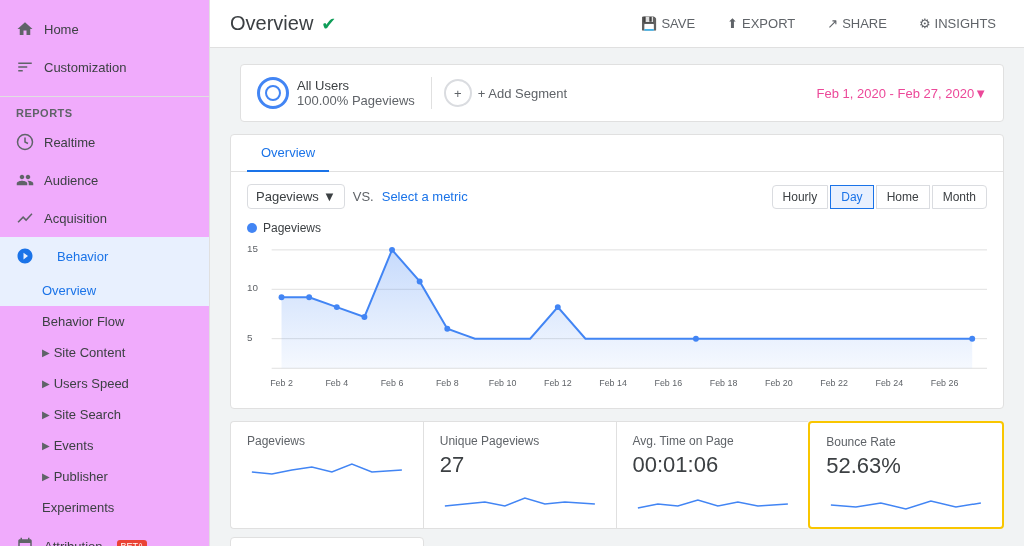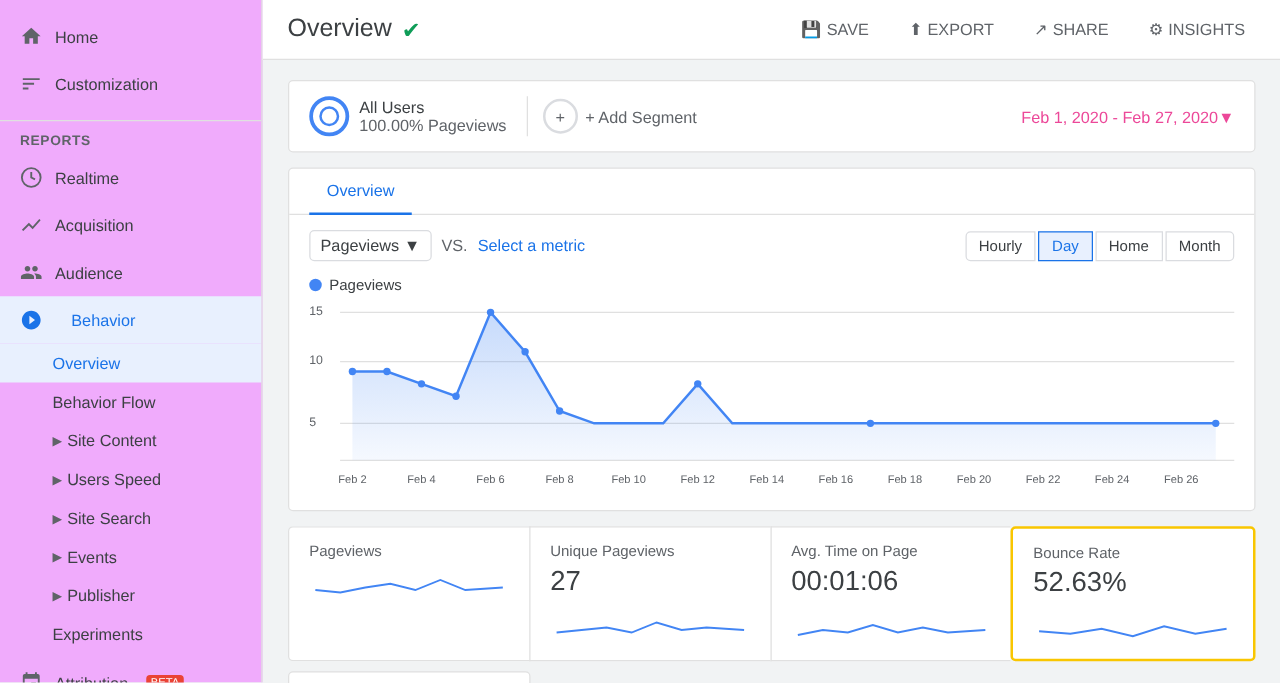--- a/index.html
+++ b/index.html
@@ -111,20 +111,21 @@
     
     .segment-bar {
       display: flex;
       align-items: center;
       gap: 12px;
       background: #fff;
       border: 1px solid #e0e0e0;
       border-radius: 4px;
       padding: 12px 16px;
       margin-bottom: 12px;
+      margin-left: 10px;
     }
     .segment-item {
       display: flex;
       align-items: center;
       gap: 8px;
       padding-right: 16px;
       border-right: 1px solid #e0e0e0;
     }
     .segment-circle {
       width: 32px;
@@ -324,33 +325,33 @@
           <circle cx="12" cy="12" r="10" fill="none" stroke="#5f6368" stroke-width="2"></circle>
           <path d="M12 6v6l4 2" stroke="#5f6368" stroke-width="2" fill="none"></path>
         </svg>
     </span>
     <span>Realtime</span>
   </div>
 
   <div class="sidebar-item">
     <span class="icon">
       <svg width="18" height="18" viewBox="0 0 24 24" fill="#5f6368">
+          <path d="M16 11c1.66 0 2.99-1.34 2.99-3S17.66 5 16 5c-1.66 0-3 1.34-3 3s1.34 3 3 3zm-8 0c1.66 0 2.99-1.34 2.99-3S9.66 5 8 5C6.34 5 5 6.34 5 8s1.34 3 3 3zm0 2c-2.33 0-7 1.17-7 3.5V19h14v-2.5c0-2.33-4.67-3.5-7-3.5zm8 0c-.29 0-.62.02-.97.05 1.16.84 1.97 1.97 1.97 3.45V19h6v-2.5c0-2.33-4.67-3.5-7-3.5z"></path>
+        </svg>
+    </span>
+    <span>Audience</span>
+  </div>
+
+  <div class="sidebar-item">
+    <span class="icon">
+      <svg width="18" height="18" viewBox="0 0 24 24" fill="#5f6368">
           <path d="M3.5 18.49l6-6.01 4 4L22 6.92l-1.41-1.41-7.09 7.97-4-4L2 16.99z"></path>
         </svg>
     </span>
     <span>Acquisition</span>
-  </div>
-
-  <div class="sidebar-item">
-    <span class="icon">
-      <svg width="18" height="18" viewBox="0 0 24 24" fill="#5f6368">
-          <path d="M16 11c1.66 0 2.99-1.34 2.99-3S17.66 5 16 5c-1.66 0-3 1.34-3 3s1.34 3 3 3zm-8 0c1.66 0 2.99-1.34 2.99-3S9.66 5 8 5C6.34 5 5 6.34 5 8s1.34 3 3 3zm0 2c-2.33 0-7 1.17-7 3.5V19h14v-2.5c0-2.33-4.67-3.5-7-3.5zm8 0c-.29 0-.62.02-.97.05 1.16.84 1.97 1.97 1.97 3.45V19h6v-2.5c0-2.33-4.67-3.5-7-3.5z"></path>
-        </svg>
-    </span>
-    <span>Audience</span>
   </div>
 
   <div class="sidebar-item active">
     <span class="icon">
       <svg width="18" height="18" viewBox="0 0 24 24" fill="#1a73e8">
           <path d="M12 2C6.48 2 2 6.48 2 12s4.48 10 10 10 10-4.48 10-10S17.52 2 12 2zm-2 14.5v-9l6 4.5-6 4.5z"></path>
         </svg>
     </span>
     <span>Behavior</span>
   </div>

